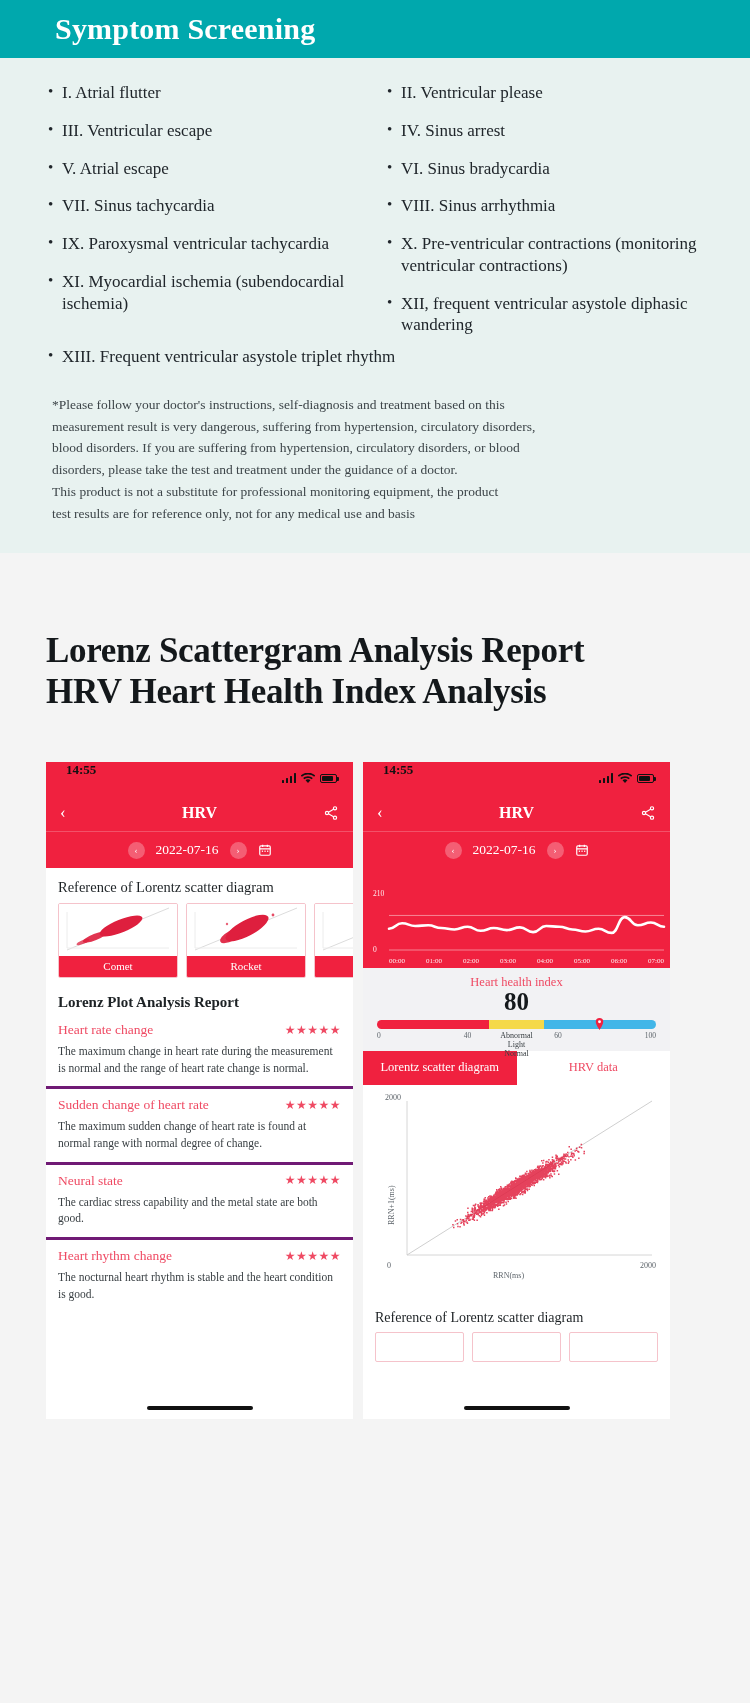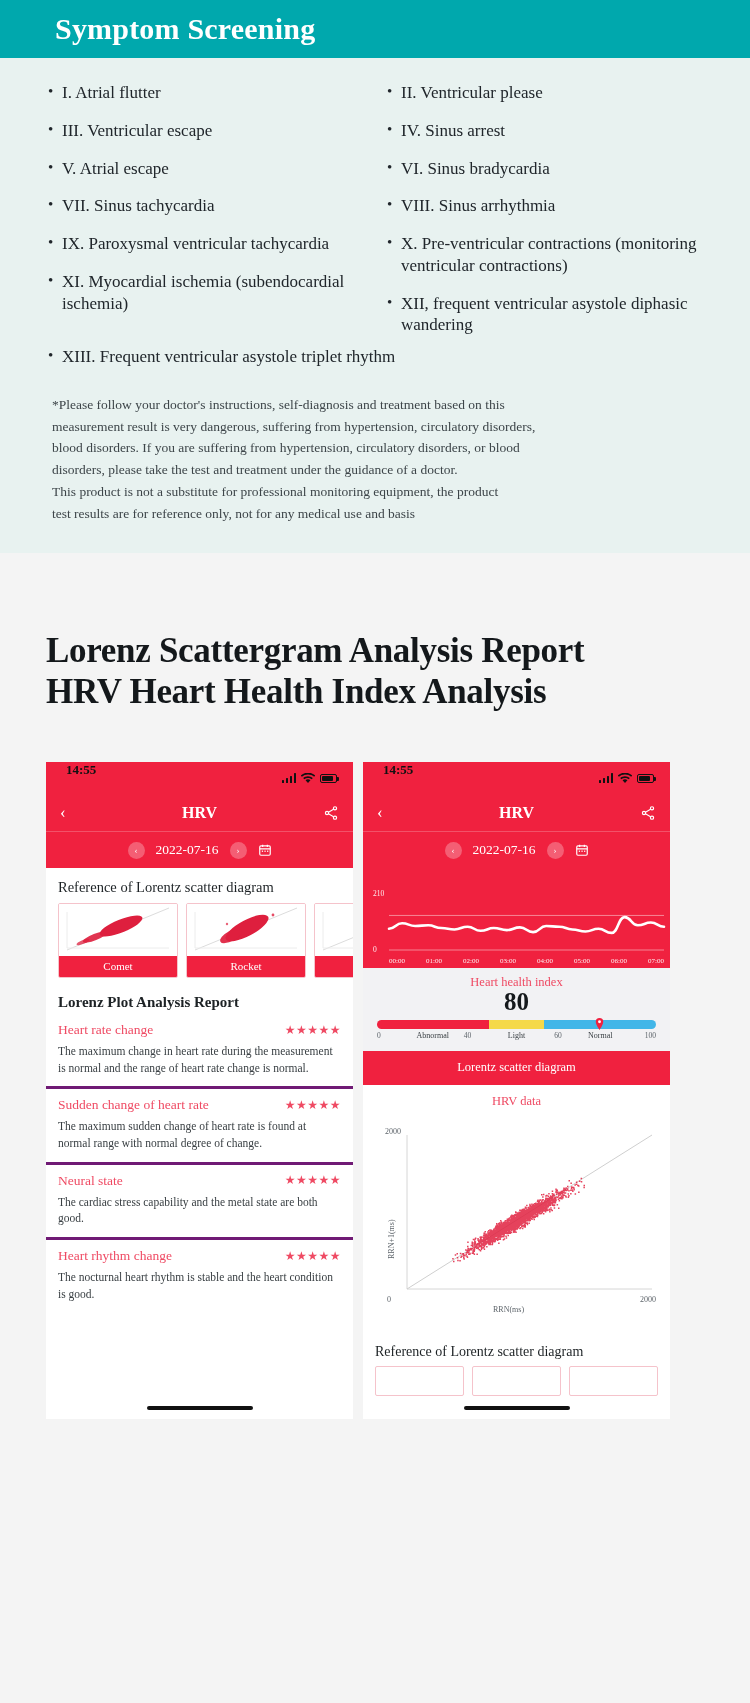--- a/index.html
+++ b/index.html
@@ -173,25 +173,25 @@
   .hrv-chart .xlabs span { font-size:7px; color:rgba(255,255,255,.92); }
 
   .hhi-wrap { background:#f2f2f4; padding:7px 0 11px 0; }
   .hhi-label { text-align:center; color:#ef4a63; font-size:12.5px; }
   .hhi-value { text-align:center; color:#15191c; font-size:25px; font-weight:bold; line-height:1.05; margin-top:-1px;}
   .gauge { margin: 5px 14px 0 14px; position:relative; }
   .gauge-bar { display:flex; height:9px; border-radius:5px; overflow:hidden; }
   .gauge-bar i { display:block; height:100%; }
   .gauge-ticks { display:flex; justify-content:space-between; margin-top:2px; }
   .gauge-ticks span { font-size:7.5px; color:#5d646a; }
-  .gauge-legend { position:absolute; left:0; right:0; top:11px; display:flex; }
+  .gauge-legend { position:absolute; left:0; right:0; top:11px; display:flex;flex-direction:column; }
   .gauge-legend span { font-size:8px; color:#3a4044; text-align:center; }
   .pin { position:absolute; width:9px;height:12px; top:-2px; }
 
-  .tabs { display:flex; background:#fff;flex-direction:column; }
+  .tabs { display:flex; background:#fff; }
   .tab { flex:1; text-align:center; padding:9px 0 10px 0; font-size:12.5px; }
   .tab.active { background:#f0213f; color:#fff; }
   .tab.inactive { color:#ef4a63; background:#fff; }
 
   .scatter-box { background:#fff; height:218px; position:relative; padding-top:4px; }
   .sc-axlabel { position:absolute; font-size:8px; color:#5d646a; }
   .sc-ylab { transform: rotate(-90deg); transform-origin: left top; }
 
   .ref2-title { font-size:14px; color:#1d2225; padding: 7px 12px 6px 12px; font-weight:500;}
   .thumbs2 { display:flex; gap:8px; padding: 0 12px; }

